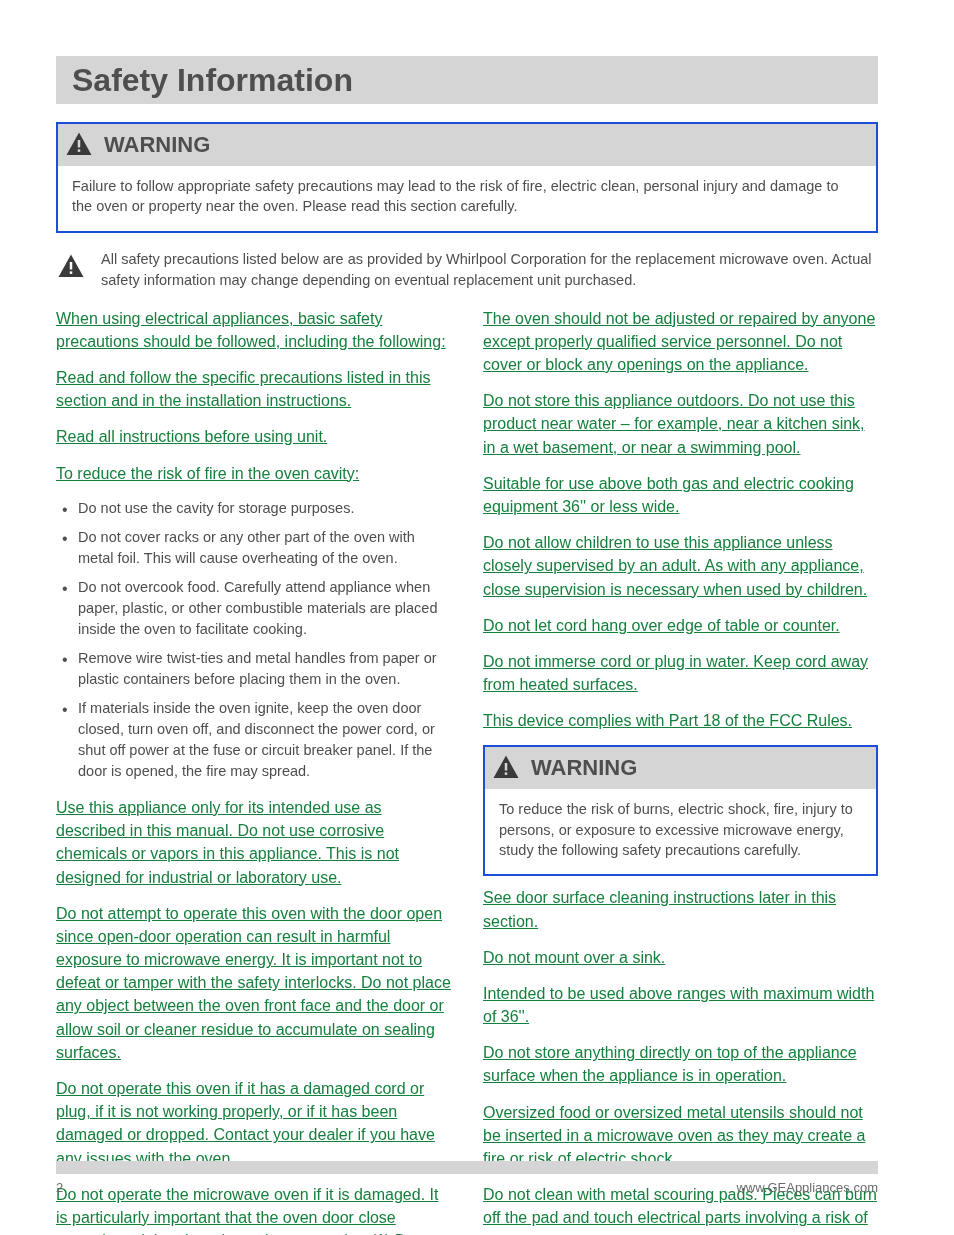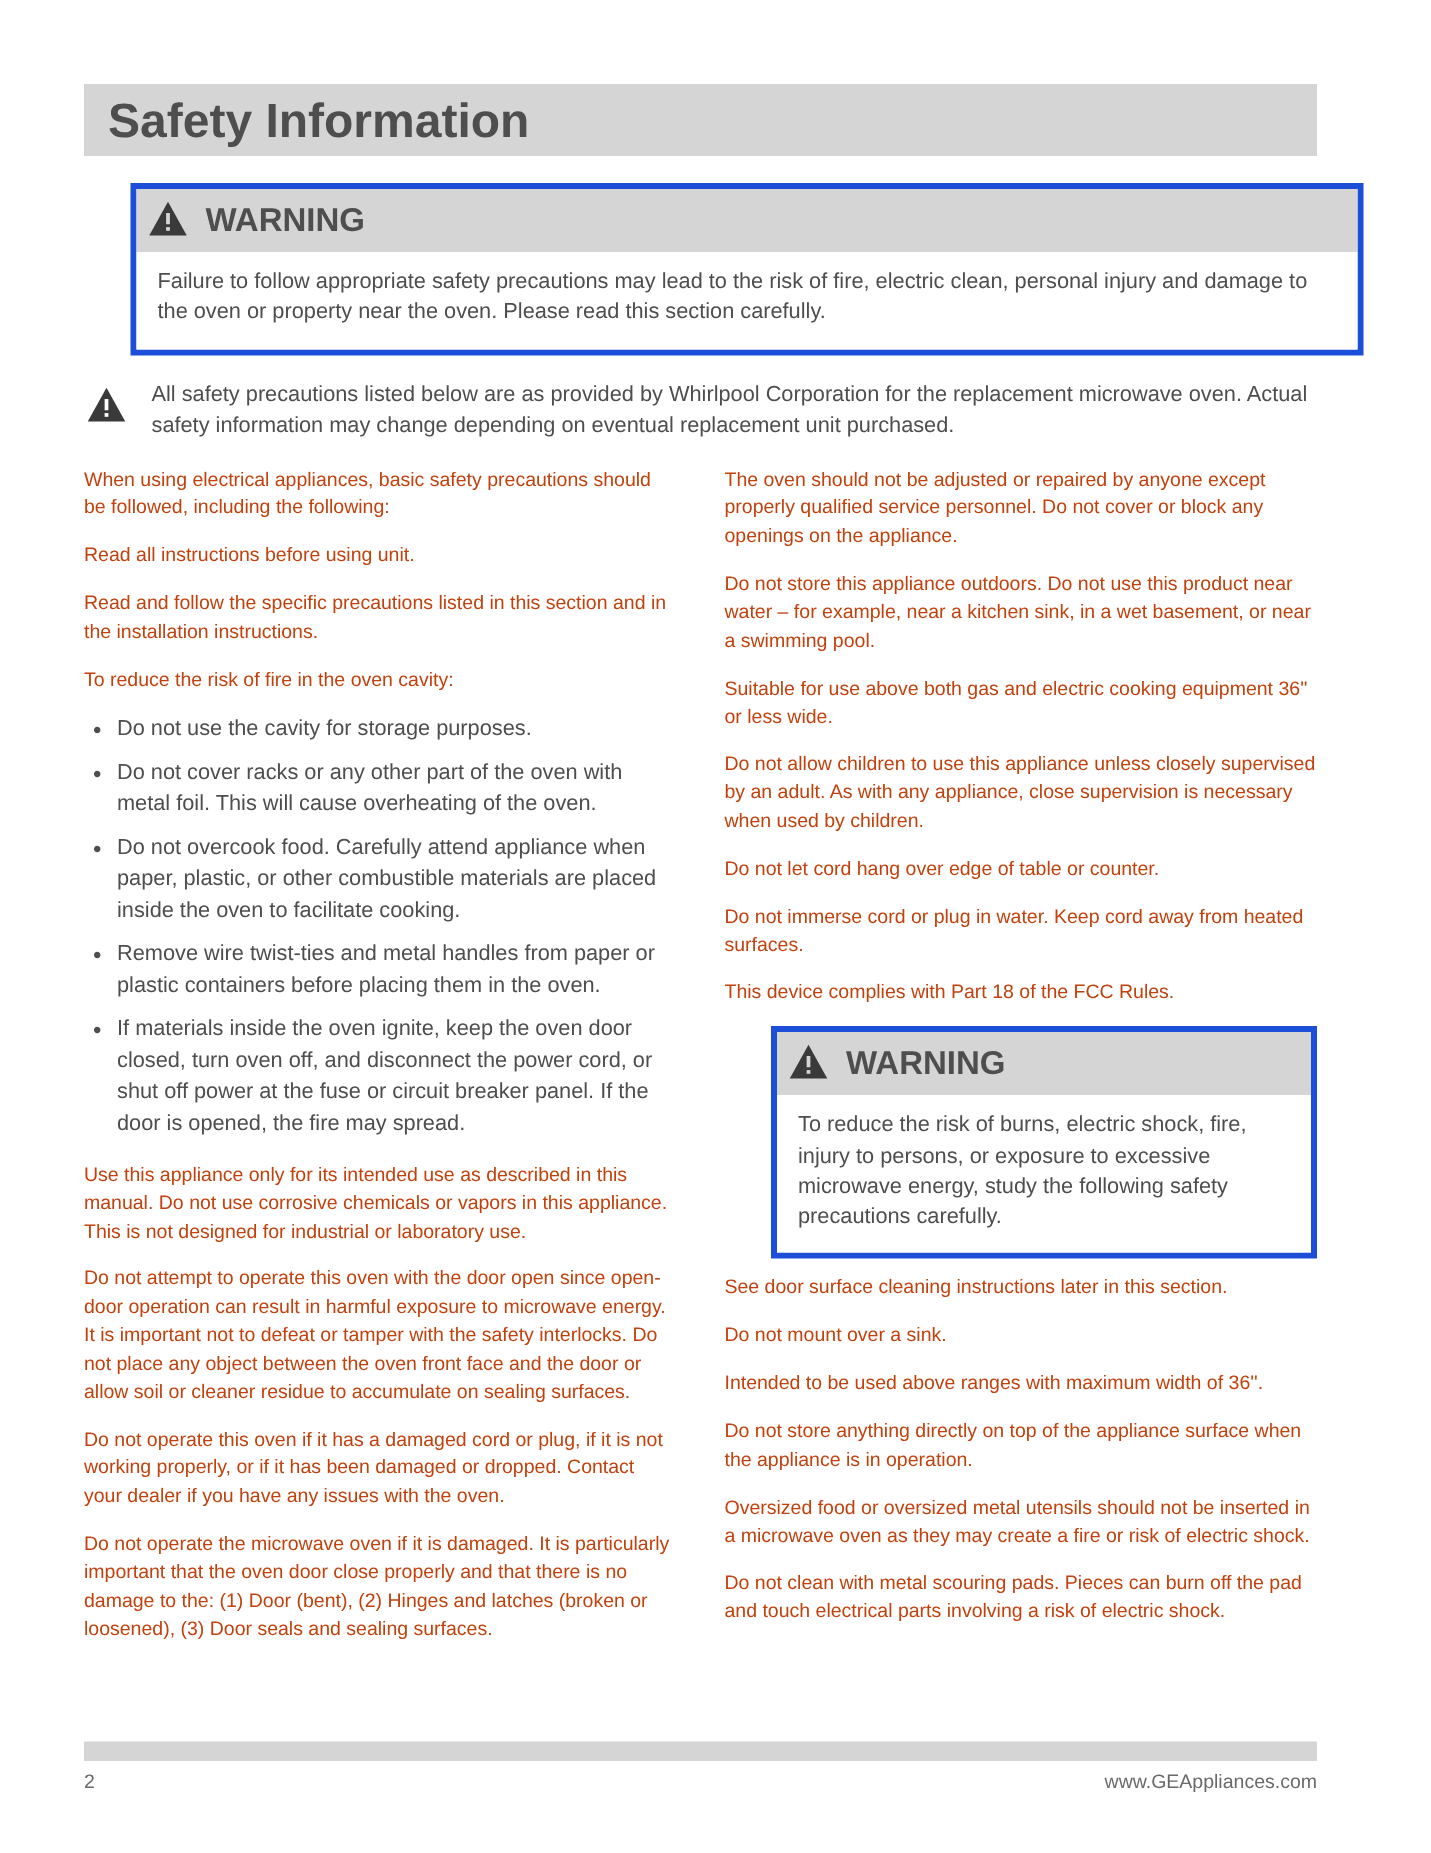--- a/index.html
+++ b/index.html
@@ -23,23 +23,22 @@
     align-items: center;
     padding: 10px 16px;
     margin-bottom: 18px;
   }
   .title-bar span {
     font-size: 32px;
     font-weight: bold;
     color: #4e4e4e;
   }
   .warning-box {
-    border: 4px solid #1d4ed8;
+    border: 2px solid #1d4ed8;
     margin-bottom: 10px;
-    margin-left: 31px;
   }
   .warning-box.full { width: 100%; }
   .warning-header {
     background: #d5d5d5;
     display: flex;
     align-items: center;
     padding: 6px 10px 6px 6px;
     gap: 10px;
   }
   .warning-header .icon svg { display: block; }
@@ -66,24 +65,25 @@
   .inline-warning .text { font-size: 14.5px; line-height: 1.45; color: #4e4e4e; margin-top: 6px; }
   .columns {
     display: flex;
     gap: 32px;
   }
   .col {
     flex: 1 1 0;
     min-width: 0;
   }
   .col p, .col .para {
-    font-size: 13px;
+    font-size: 16px;
     line-height: 1.45;
-    color: #c2410c;
+    color: #15803d;
     margin-bottom: 13px;
+    text-decoration: underline;
   }
   .bullets {
     list-style: none;
     padding: 0;
     margin: 0 0 14px 0;
   }
   .bullets li {
     position: relative;
     padding-left: 22px;
     font-size: 14.5px;
@@ -153,22 +153,22 @@
           <rect x="11" y="8" width="2" height="6" fill="#fff"></rect>
           <rect x="11" y="15.5" width="2" height="2" fill="#fff"></rect>
         </svg>
     </span>
     <span class="text">All safety precautions listed below are as provided by Whirlpool Corporation for the replacement microwave oven.  Actual safety information may change depending on eventual replacement unit purchased.</span>
   </div>
 
   <div class="columns">
     <div class="col">
       <p>When using electrical appliances, basic safety precautions should be followed, including the following:</p>
+      <p>Read and follow the specific precautions listed in this section and in the installation instructions.</p>
       <p>Read all instructions before using unit.</p>
-      <p>Read and follow the specific precautions listed in this section and in the installation instructions.</p>
       <p>To reduce the risk of fire in the oven cavity:</p>
       <ul class="bullets">
         <li>Do not use the cavity for storage purposes.</li>
         <li>Do not cover racks or any other part of the oven with metal foil.  This will cause overheating of the oven.</li>
         <li>Do not overcook food.  Carefully attend appliance when paper, plastic, or other combustible materials are placed inside the oven to facilitate cooking.</li>
         <li>Remove wire twist-ties and metal handles from paper or plastic containers before placing them in the oven.</li>
         <li>If materials inside the oven ignite, keep the oven door closed, turn oven off, and disconnect the power cord, or shut off power at the fuse or circuit breaker panel.  If the door is opened, the fire may spread.</li>
       </ul>
       <p>Use this appliance only for its intended use as described in this manual.  Do not use corrosive chemicals or vapors in this appliance.  This is not designed for industrial or laboratory use.</p>
       <p>Do not attempt to operate this oven with the door open since open-door operation can result in harmful exposure to microwave energy.  It is important not to defeat or tamper with the safety interlocks.  Do not place any object between the oven front face and the door or allow soil or cleaner residue to accumulate on sealing surfaces.</p>

